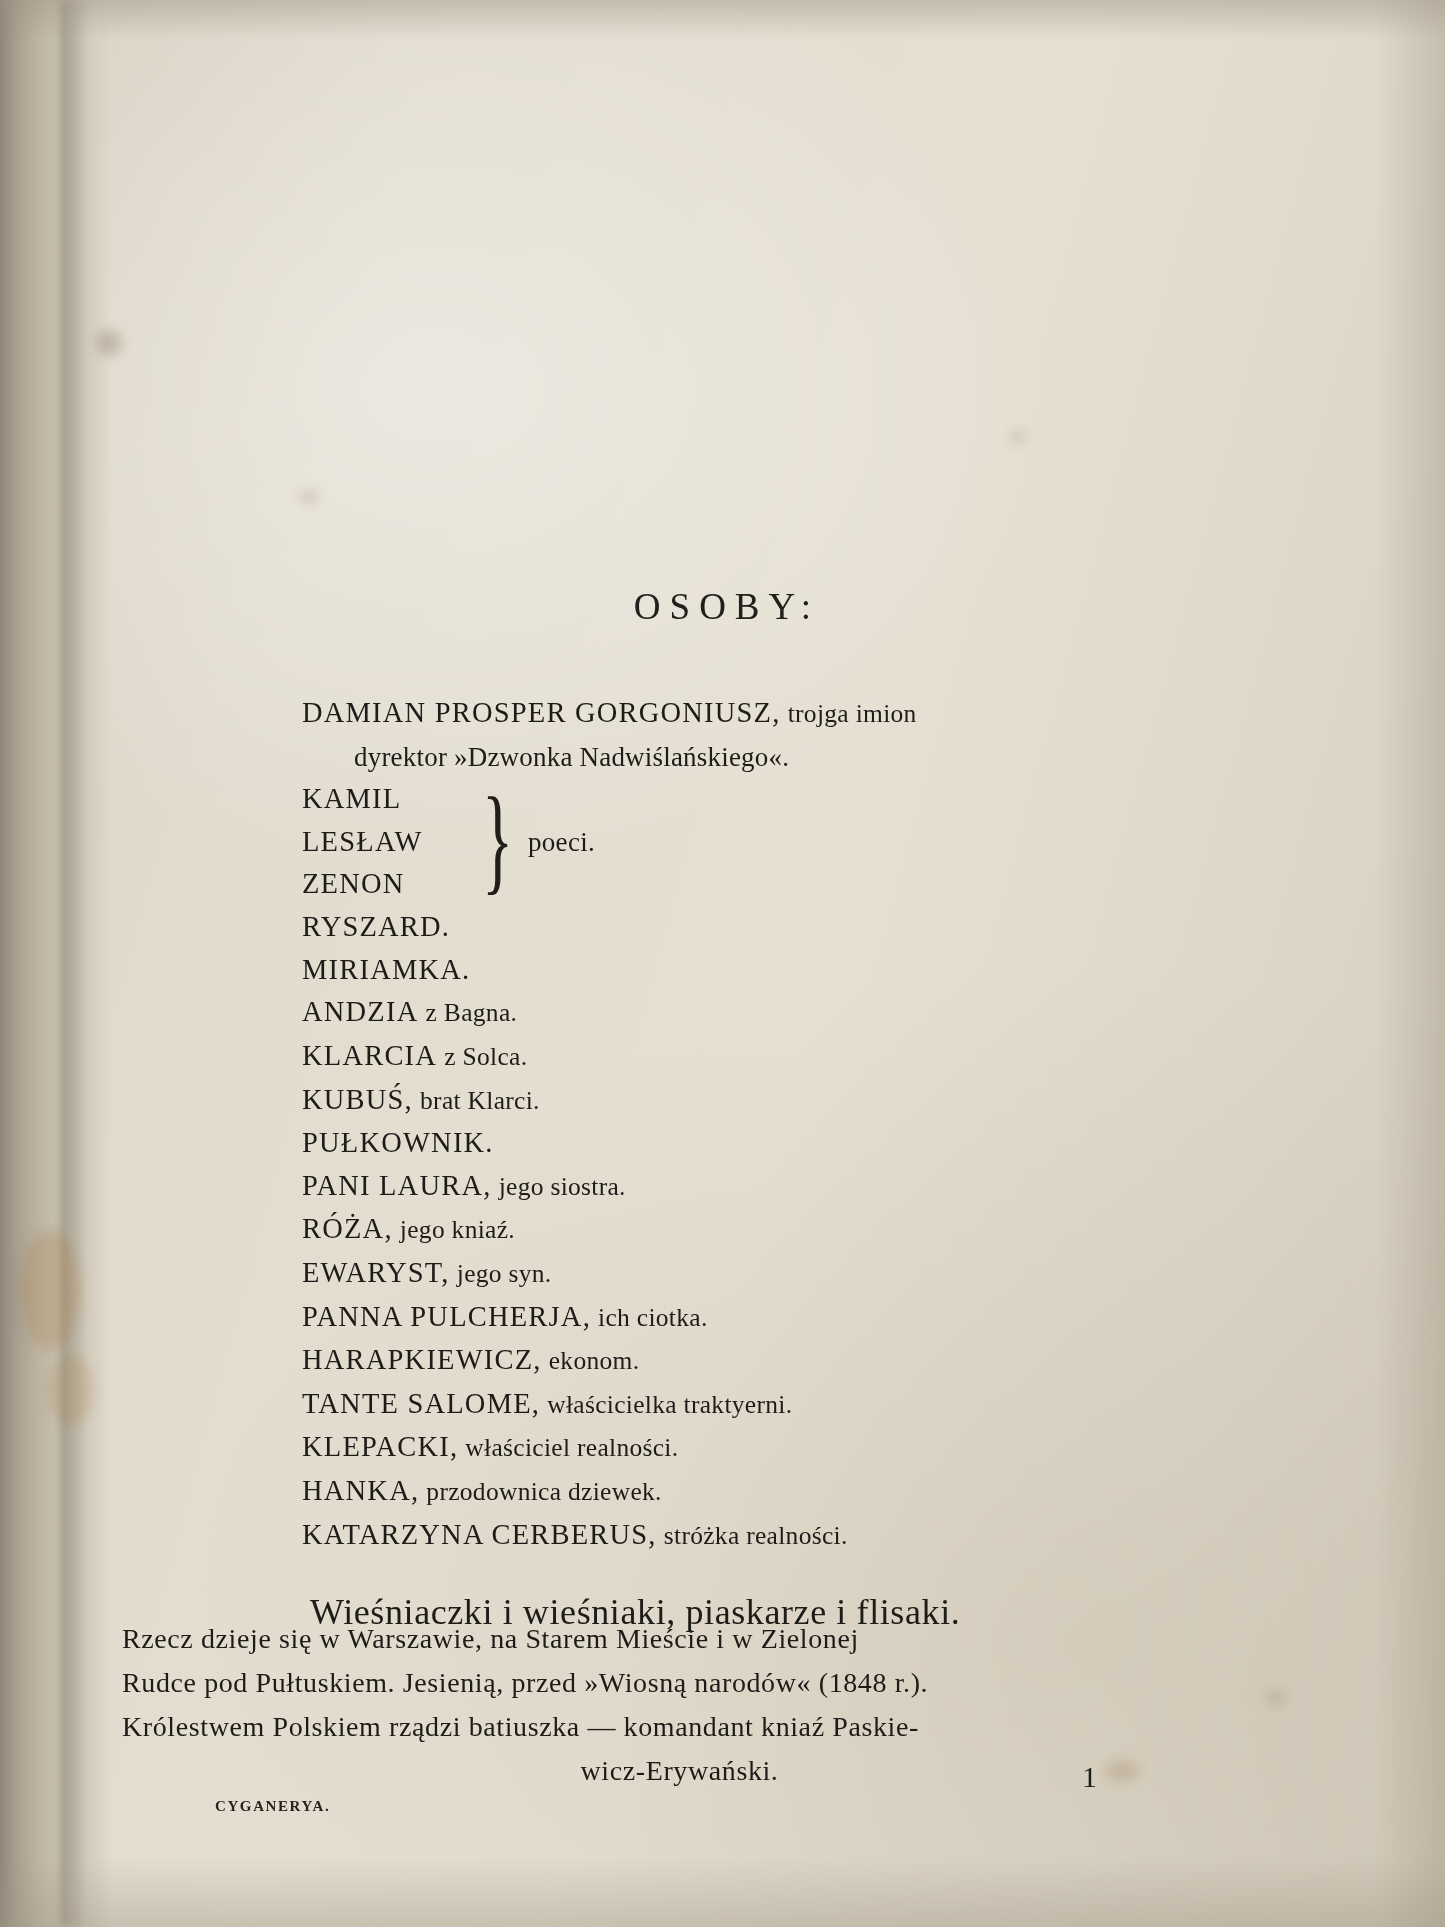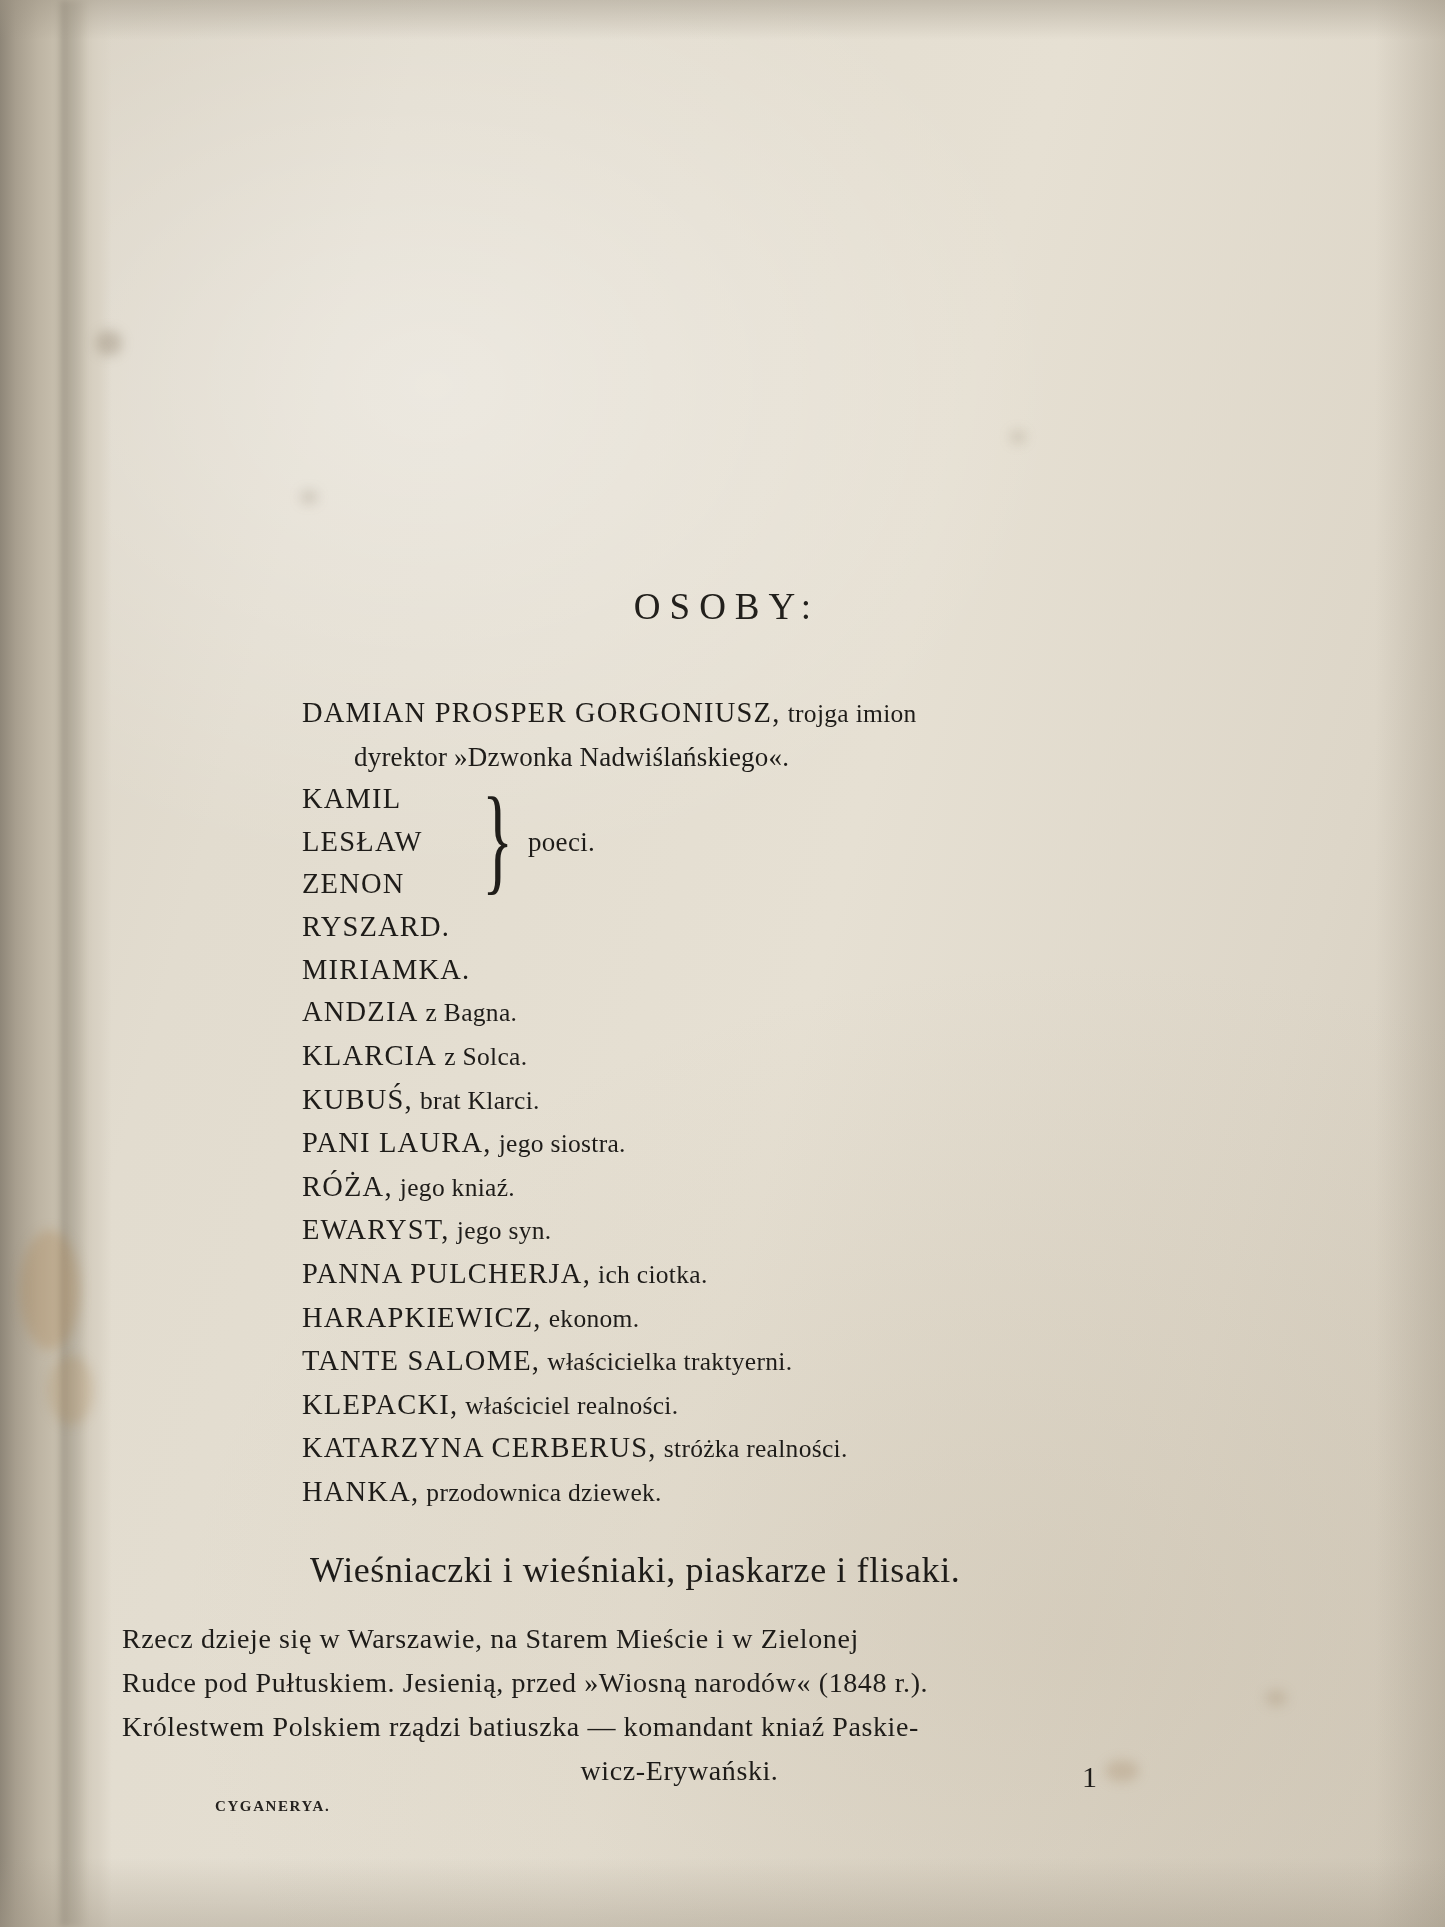--- a/index.html
+++ b/index.html
@@ -241,20 +241,23 @@
       </div>
       <div class="cast-line">
         <span class="nm">KLARCIA</span>
         <span class="desc">z Solca.</span>
       </div>
       <div class="cast-line">
         <span class="nm">KUBUŚ,</span>
         <span class="desc">brat Klarci.</span>
       </div>
       <div class="cast-line">
+        <span class="nm">PUŁKOWNIK.</span>
+      </div>
+      <div class="cast-line">
         <span class="nm">PANI LAURA,</span>
         <span class="desc">jego siostra.</span>
       </div>
       <div class="cast-line">
         <span class="nm">RÓŻA,</span>
         <span class="desc">jego kniaź.</span>
       </div>
       <div class="cast-line">
         <span class="nm">EWARYST,</span>
         <span class="desc">jego syn.</span>
@@ -269,26 +272,26 @@
       </div>
       <div class="cast-line">
         <span class="nm">TANTE SALOME,</span>
         <span class="desc">właścicielka traktyerni.</span>
       </div>
       <div class="cast-line">
         <span class="nm">KLEPACKI,</span>
         <span class="desc">właściciel realności.</span>
       </div>
       <div class="cast-line">
+        <span class="nm">HANKA,</span>
+        <span class="desc">przodownica dziewek.</span>
+      </div>
+      <div class="cast-line">
         <span class="nm">KATARZYNA CERBERUS,</span>
         <span class="desc">stróżka realności.</span>
-      </div>
-      <div class="cast-line">
-        <span class="nm">HANKA,</span>
-        <span class="desc">przodownica dziewek.</span>
       </div>
 
       <div id="crowd-line">Wieśniaczki i wieśniaki, piaskarze i flisaki.</div>
     </div>
 
     <div id="setting">
       <span class="l">Rzecz dzieje się w Warszawie, na Starem Mieście i w Zielonej</span>
       <span class="l">Rudce pod Pułtuskiem. Jesienią, przed »Wiosną narodów« (1848 r.).</span>
       <span class="l">Królestwem Polskiem rządzi batiuszka — komandant kniaź Paskie-</span>
       <span class="l last">wicz-Erywański.</span>

